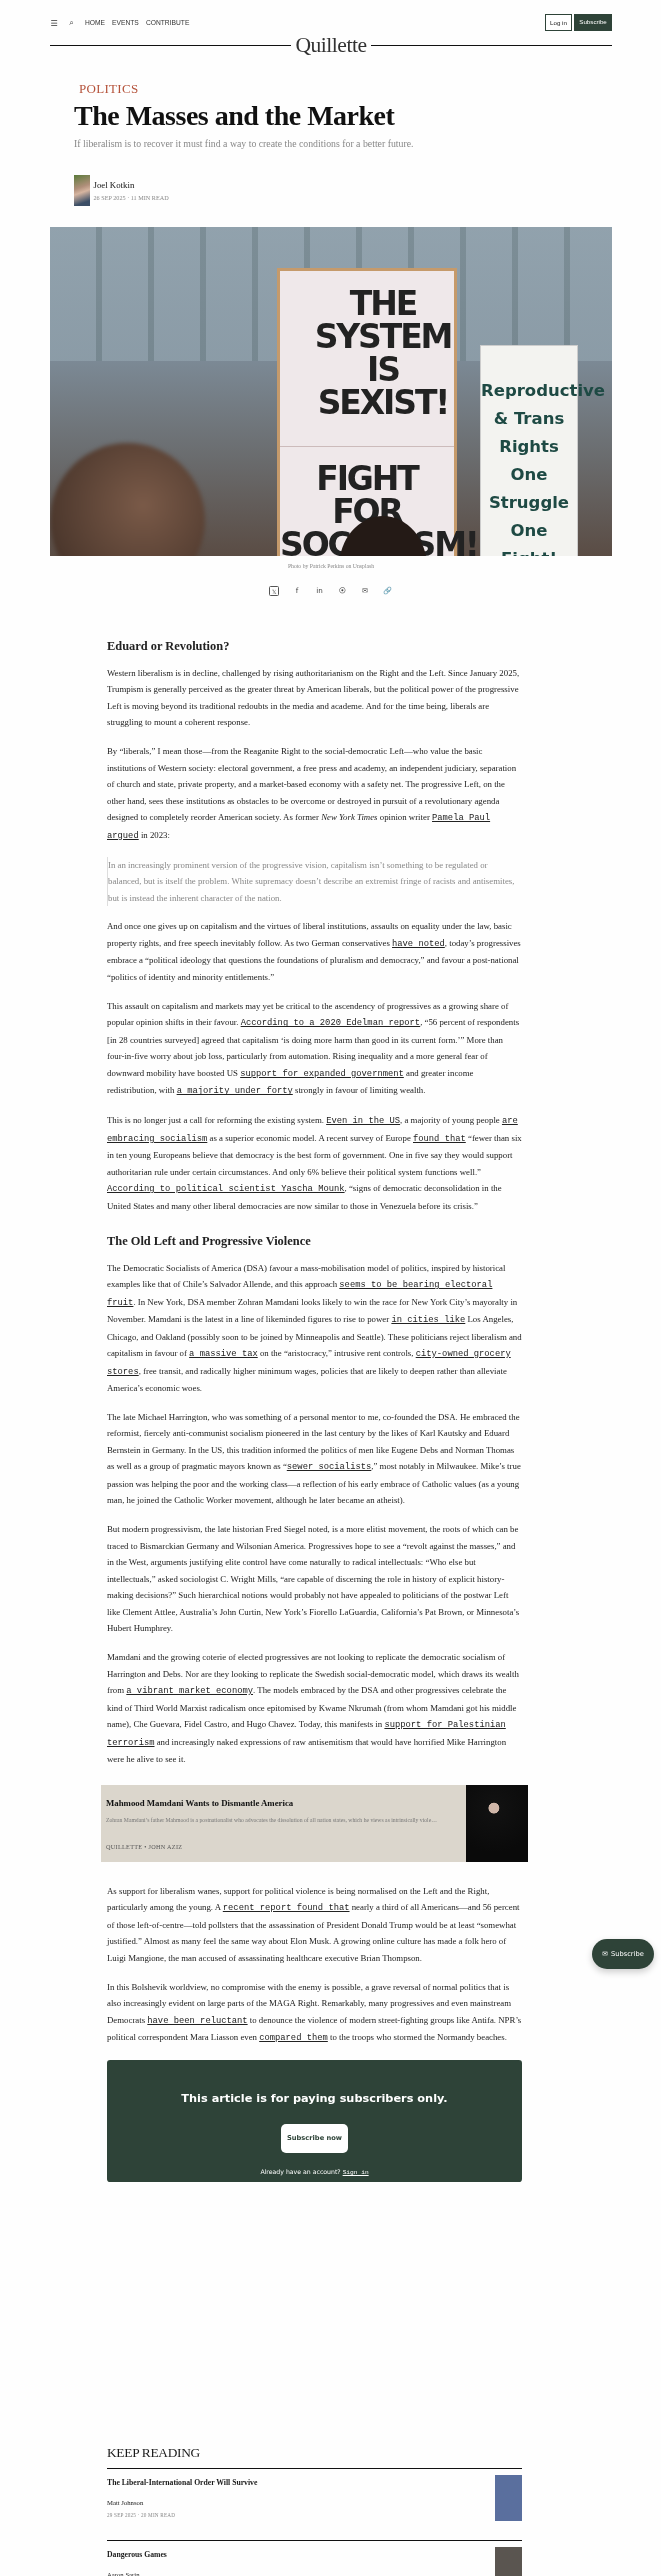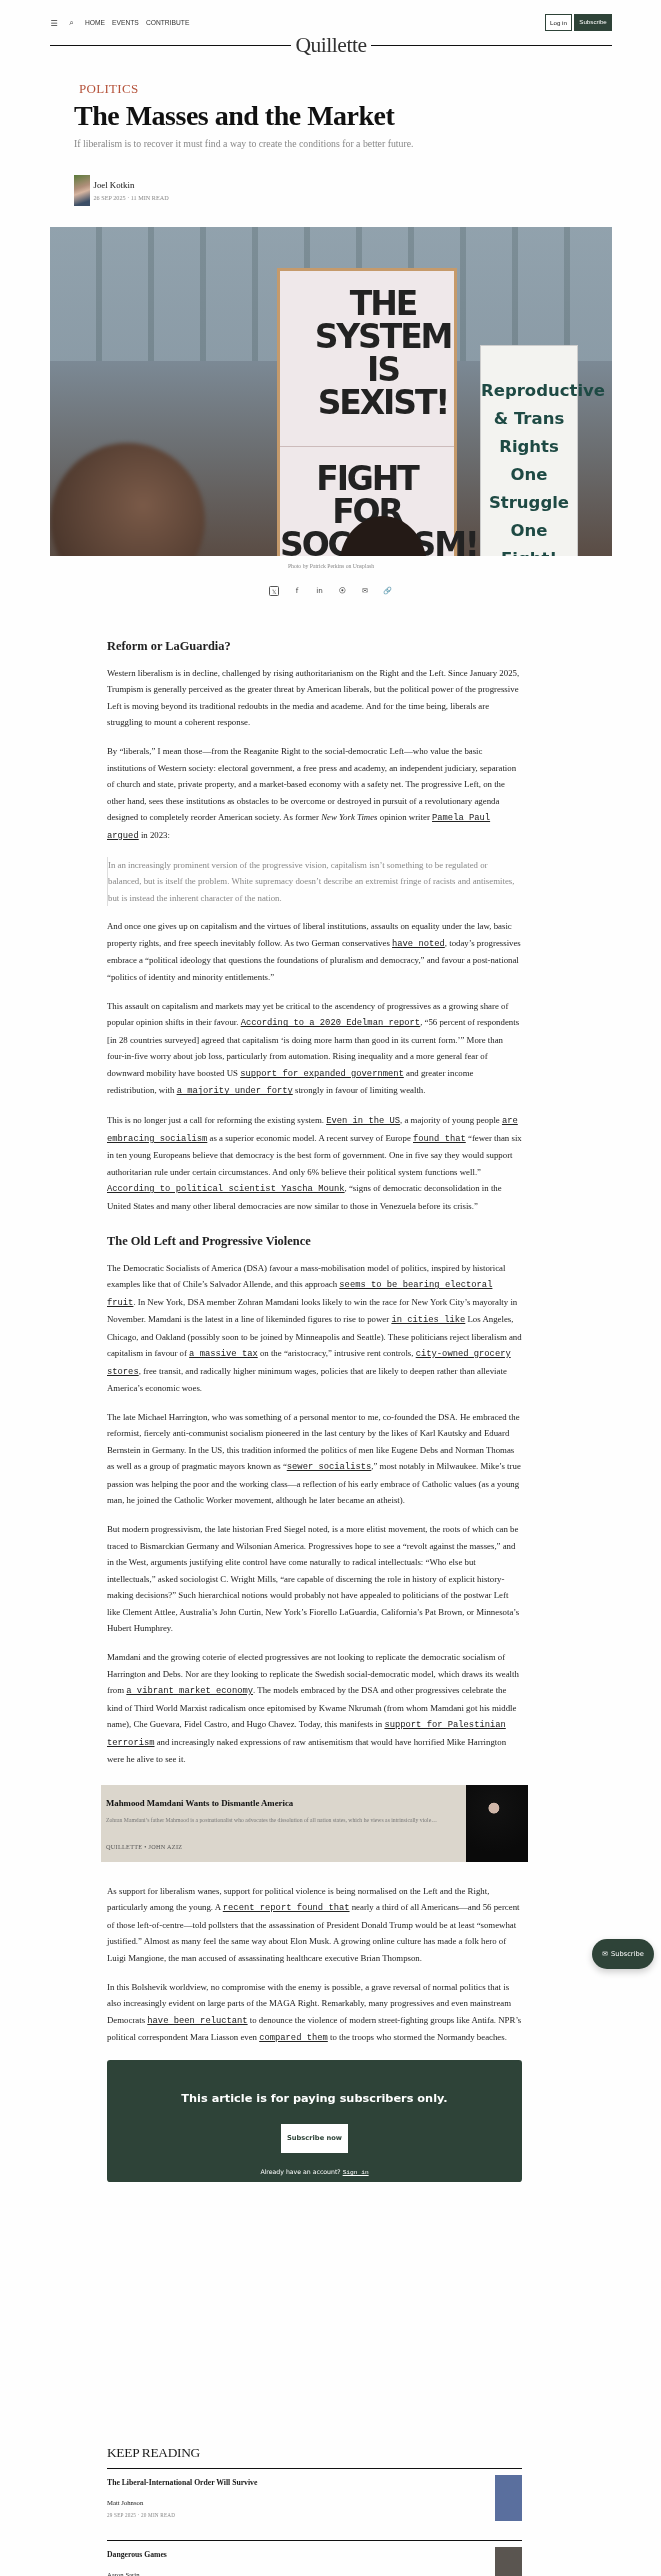--- a/index.html
+++ b/index.html
@@ -49,21 +49,21 @@
   .body blockquote { border-left: 1.5px solid #ddd; padding-left: 0; color: #888; margin-bottom: 12.4px; }
   .body .sec2 { margin-top: 18.5px; }
   .card { display: flex; height: 77px; margin: 17.5px -6.2px 20.6px -6.2px; background: #dbd6cc; }
   .card .txt { flex: 1; padding: 12.4px 5.2px; }
   .card .ct { font-size: 8.8px; font-weight: bold; color: #111; line-height: 11.3px; }
   .card .cd { font-size: 5.7px; color: #777; line-height: 9.8px; margin-top: 7.2px; }
   .card .cs { font-size: 6.2px; color: #555; margin-top: 13.4px; letter-spacing: 0.3px; }
   .card .img { width: 62px; background: radial-gradient(circle at 45% 30%,#cfb6a8 0 8%,#111 9%,#0a0a0a 70%); }
   .paywall { background: #2e4338; border-radius: 3.1px; height: 122px; margin-top: 13.4px; color: #fff; text-align: center; font-family: "DejaVu Sans", sans-serif; }
   .paywall .pt { font-size: 11.3px; font-weight: bold; padding-top: 31px; }
-  .paywall .pb { display: inline-block; background: #fff; color: #2e4338; font-size: 6.7px; font-weight: bold; padding: 6.2px 6.2px; border-radius: 0; margin-top: 16.5px; }
+  .paywall .pb { display: inline-block; background: #fff; color: #2e4338; font-size: 6.7px; font-weight: bold; padding: 6.2px 6.2px; border-radius: 5px; margin-top: 16.5px; }
   .paywall .ps { font-size: 6.2px; margin-top: 11.3px; }
   .paywall .ps u { text-decoration: underline; }
 
   .kr { position: absolute; top: 2445px; left: 107px; width: 415px; }
   .kr h3 { font-size: 13.4px; font-weight: normal; letter-spacing: -0.3px; height: 24px; border-bottom: 1px solid #111; font-family: "Liberation Serif", serif; }
   .kr .item { height: 72px; border-bottom: 1px solid #111; position: relative; }
   .kr .item:last-child { border-bottom: none; }
   .kr .it { position: absolute; top: 9.3px; left: 0; font-size: 7.7px; font-weight: bold; }
   .kr .ia { position: absolute; top: 30px; left: 0; font-size: 6.7px; }
   .kr .im { position: absolute; top: 43px; left: 0; font-size: 5.2px; color: #888; letter-spacing: 0.2px; }
@@ -122,21 +122,21 @@
 <div class="share">
   <span class="x">𝕏</span>
   <span>f</span>
   <span>in</span>
   <span>⦿</span>
   <span>✉</span>
   <span>🔗</span>
 </div>
 
 <div class="body">
-  <h2>Reform or LaGuardia?</h2>
+  <h2>Eduard or Revolution?</h2>
   <p>Western liberalism is in decline, challenged by rising authoritarianism on the Right and the Left. Since January 2025, Trumpism is generally perceived as the greater threat by American liberals, but the political power of the progressive Left is moving beyond its traditional redoubts in the media and academe. And for the time being, liberals are struggling to mount a coherent response.</p>
   <p><span>By “liberals,” I mean those—from the Reaganite Right to the social-democratic Left—who value the basic institutions of Western society: electoral government, a free press and academy, an independent judiciary, separation of church and state, private property, and a market-based economy with a safety net. The progressive Left, on the other hand, sees these institutions as obstacles to be overcome or destroyed in pursuit of a revolutionary agenda designed to completely reorder American society. As former </span><em>New York Times</em><span> opinion writer </span><u>Pamela Paul argued</u><span> in 2023:</span></p>
   <blockquote>In an increasingly prominent version of the progressive vision, capitalism isn’t something to be regulated or balanced, but is itself the problem. White supremacy doesn’t describe an extremist fringe of racists and antisemites, but is instead the inherent character of the nation.</blockquote>
   <p><span>And once one gives up on capitalism and the virtues of liberal institutions, assaults on equality under the law, basic property rights, and free speech inevitably follow. As two German conservatives </span><u>have noted</u><span>, today’s progressives embrace a “political ideology that questions the foundations of pluralism and democracy,” and favour a post-national “politics of identity and minority entitlements.”</span></p>
   <p><span>This assault on capitalism and markets may yet be critical to the ascendency of progressives as a growing share of popular opinion shifts in their favour. </span><u>According to a 2020 Edelman report</u><span>, “56 percent of respondents [in 28 countries surveyed] agreed that capitalism ‘is doing more harm than good in its current form.’” More than four-in-five worry about job loss, particularly from automation. Rising inequality and a more general fear of downward mobility have boosted US </span><u>support for expanded government</u><span> and greater income redistribution, with </span><u>a majority under forty</u><span> strongly in favour of limiting wealth.</span></p>
   <p><span>This is no longer just a call for reforming the existing system. </span><u>Even in the US</u><span>, a majority of young people </span><u>are embracing socialism</u><span> as a superior economic model. A recent survey of Europe </span><u>found that</u><span> “fewer than six in ten young Europeans believe that democracy is the best form of government. One in five say they would support authoritarian rule under certain circumstances. And only 6% believe their political system functions well.” </span><u>According to political scientist Yascha Mounk</u><span>, “signs of democratic deconsolidation in the United States and many other liberal democracies are now similar to those in Venezuela before its crisis.”</span></p>
   <h2 class="sec2">The Old Left and Progressive Violence</h2>
   <p><span>The Democratic Socialists of America (DSA) favour a mass-mobilisation model of politics, inspired by historical examples like that of Chile’s Salvador Allende, and this approach </span><u>seems to be bearing electoral fruit</u><span>. In New York, DSA member Zohran Mamdani looks likely to win the race for New York City’s mayoralty in November. Mamdani is the latest in a line of likeminded figures to rise to power </span><u>in cities like</u><span> Los Angeles, Chicago, and Oakland (possibly soon to be joined by Minneapolis and Seattle). These politicians reject liberalism and capitalism in favour of </span><u>a massive tax</u><span> on the “aristocracy,” intrusive rent controls, </span><u>city-owned grocery stores</u><span>, free transit, and radically higher minimum wages, policies that are likely to deepen rather than alleviate America’s economic woes.</span></p>
   <p><span>The late Michael Harrington, who was something of a personal mentor to me, co-founded the DSA. He embraced the reformist, fiercely anti-communist socialism pioneered in the last century by the likes of Karl Kautsky and Eduard Bernstein in Germany. In the US, this tradition informed the politics of men like Eugene Debs and Norman Thomas as well as a group of pragmatic mayors known as “</span><u>sewer socialists</u><span>,” most notably in Milwaukee. Mike’s true passion was helping the poor and the working class—a reflection of his early embrace of Catholic values (as a young man, he joined the Catholic Worker movement, although he later became an atheist).</span></p>
   <p>But modern progressivism, the late historian Fred Siegel noted, is a more elitist movement, the roots of which can be traced to Bismarckian Germany and Wilsonian America. Progressives hope to see a “revolt against the masses,” and in the West, arguments justifying elite control have come naturally to radical intellectuals: “Who else but intellectuals,” asked sociologist C. Wright Mills, “are capable of discerning the role in history of explicit history-making decisions?” Such hierarchical notions would probably not have appealed to politicians of the postwar Left like Clement Attlee, Australia’s John Curtin, New York’s Fiorello LaGuardia, California’s Pat Brown, or Minnesota’s Hubert Humphrey.</p>

